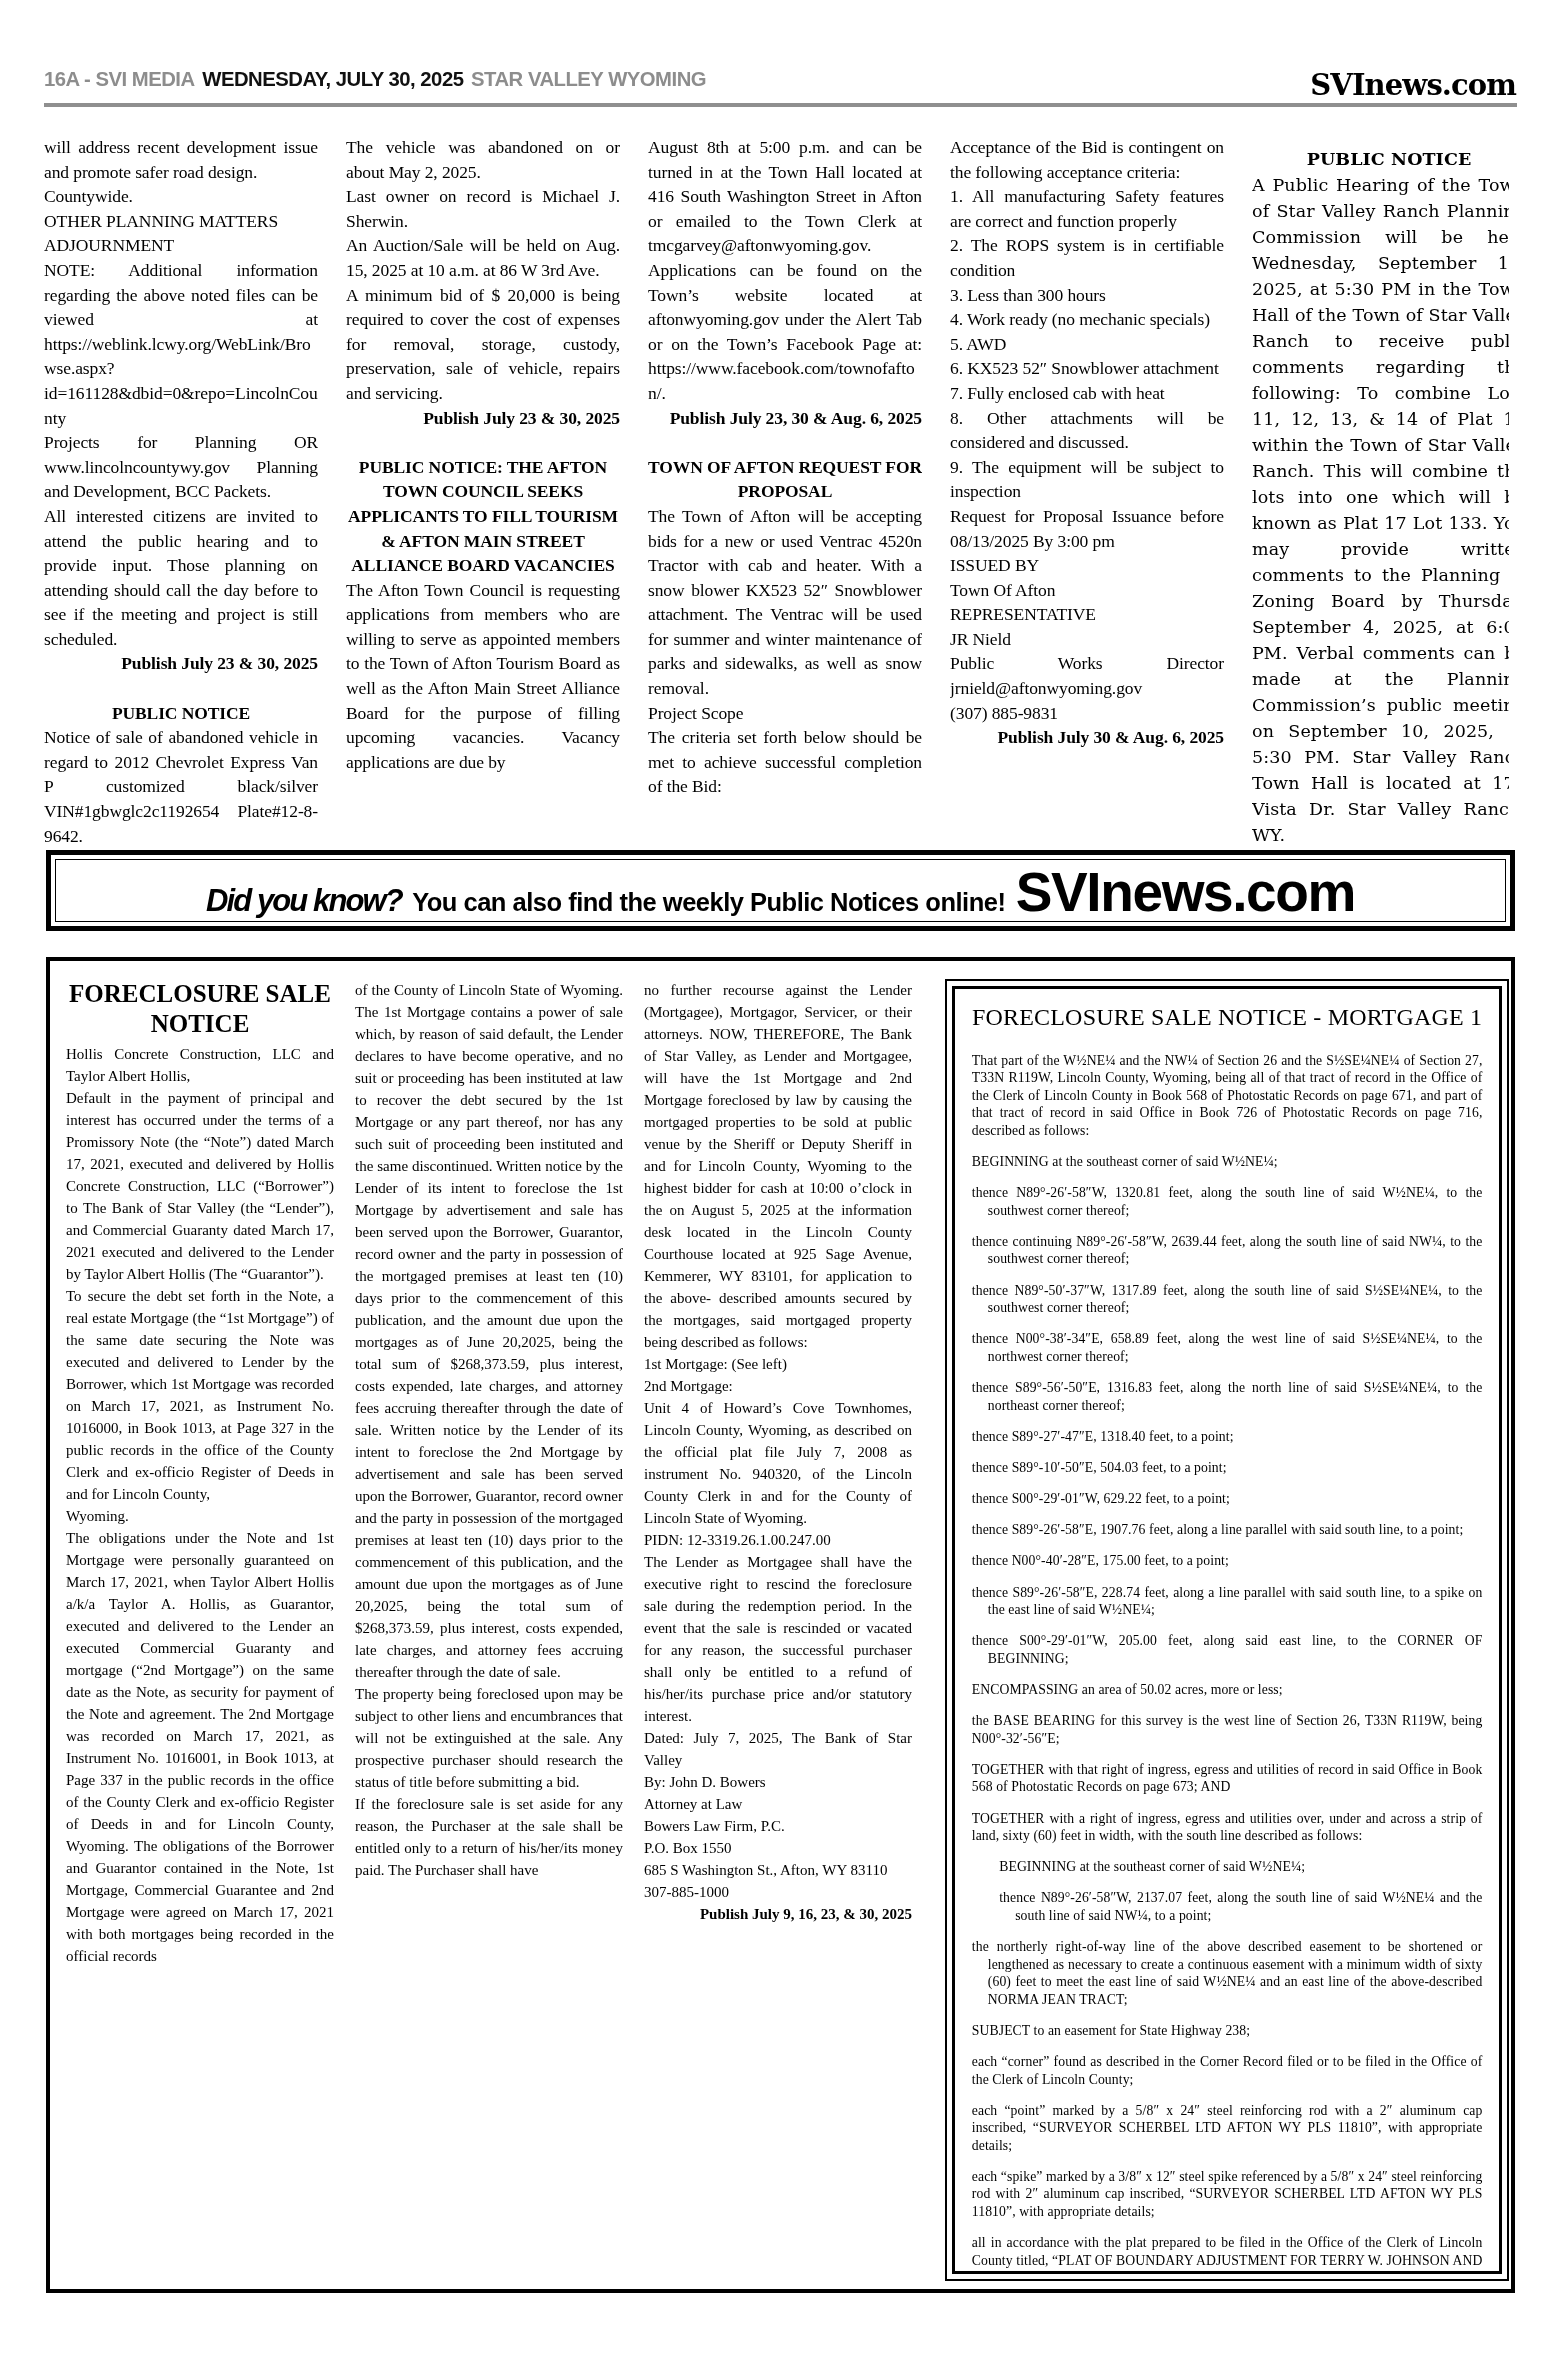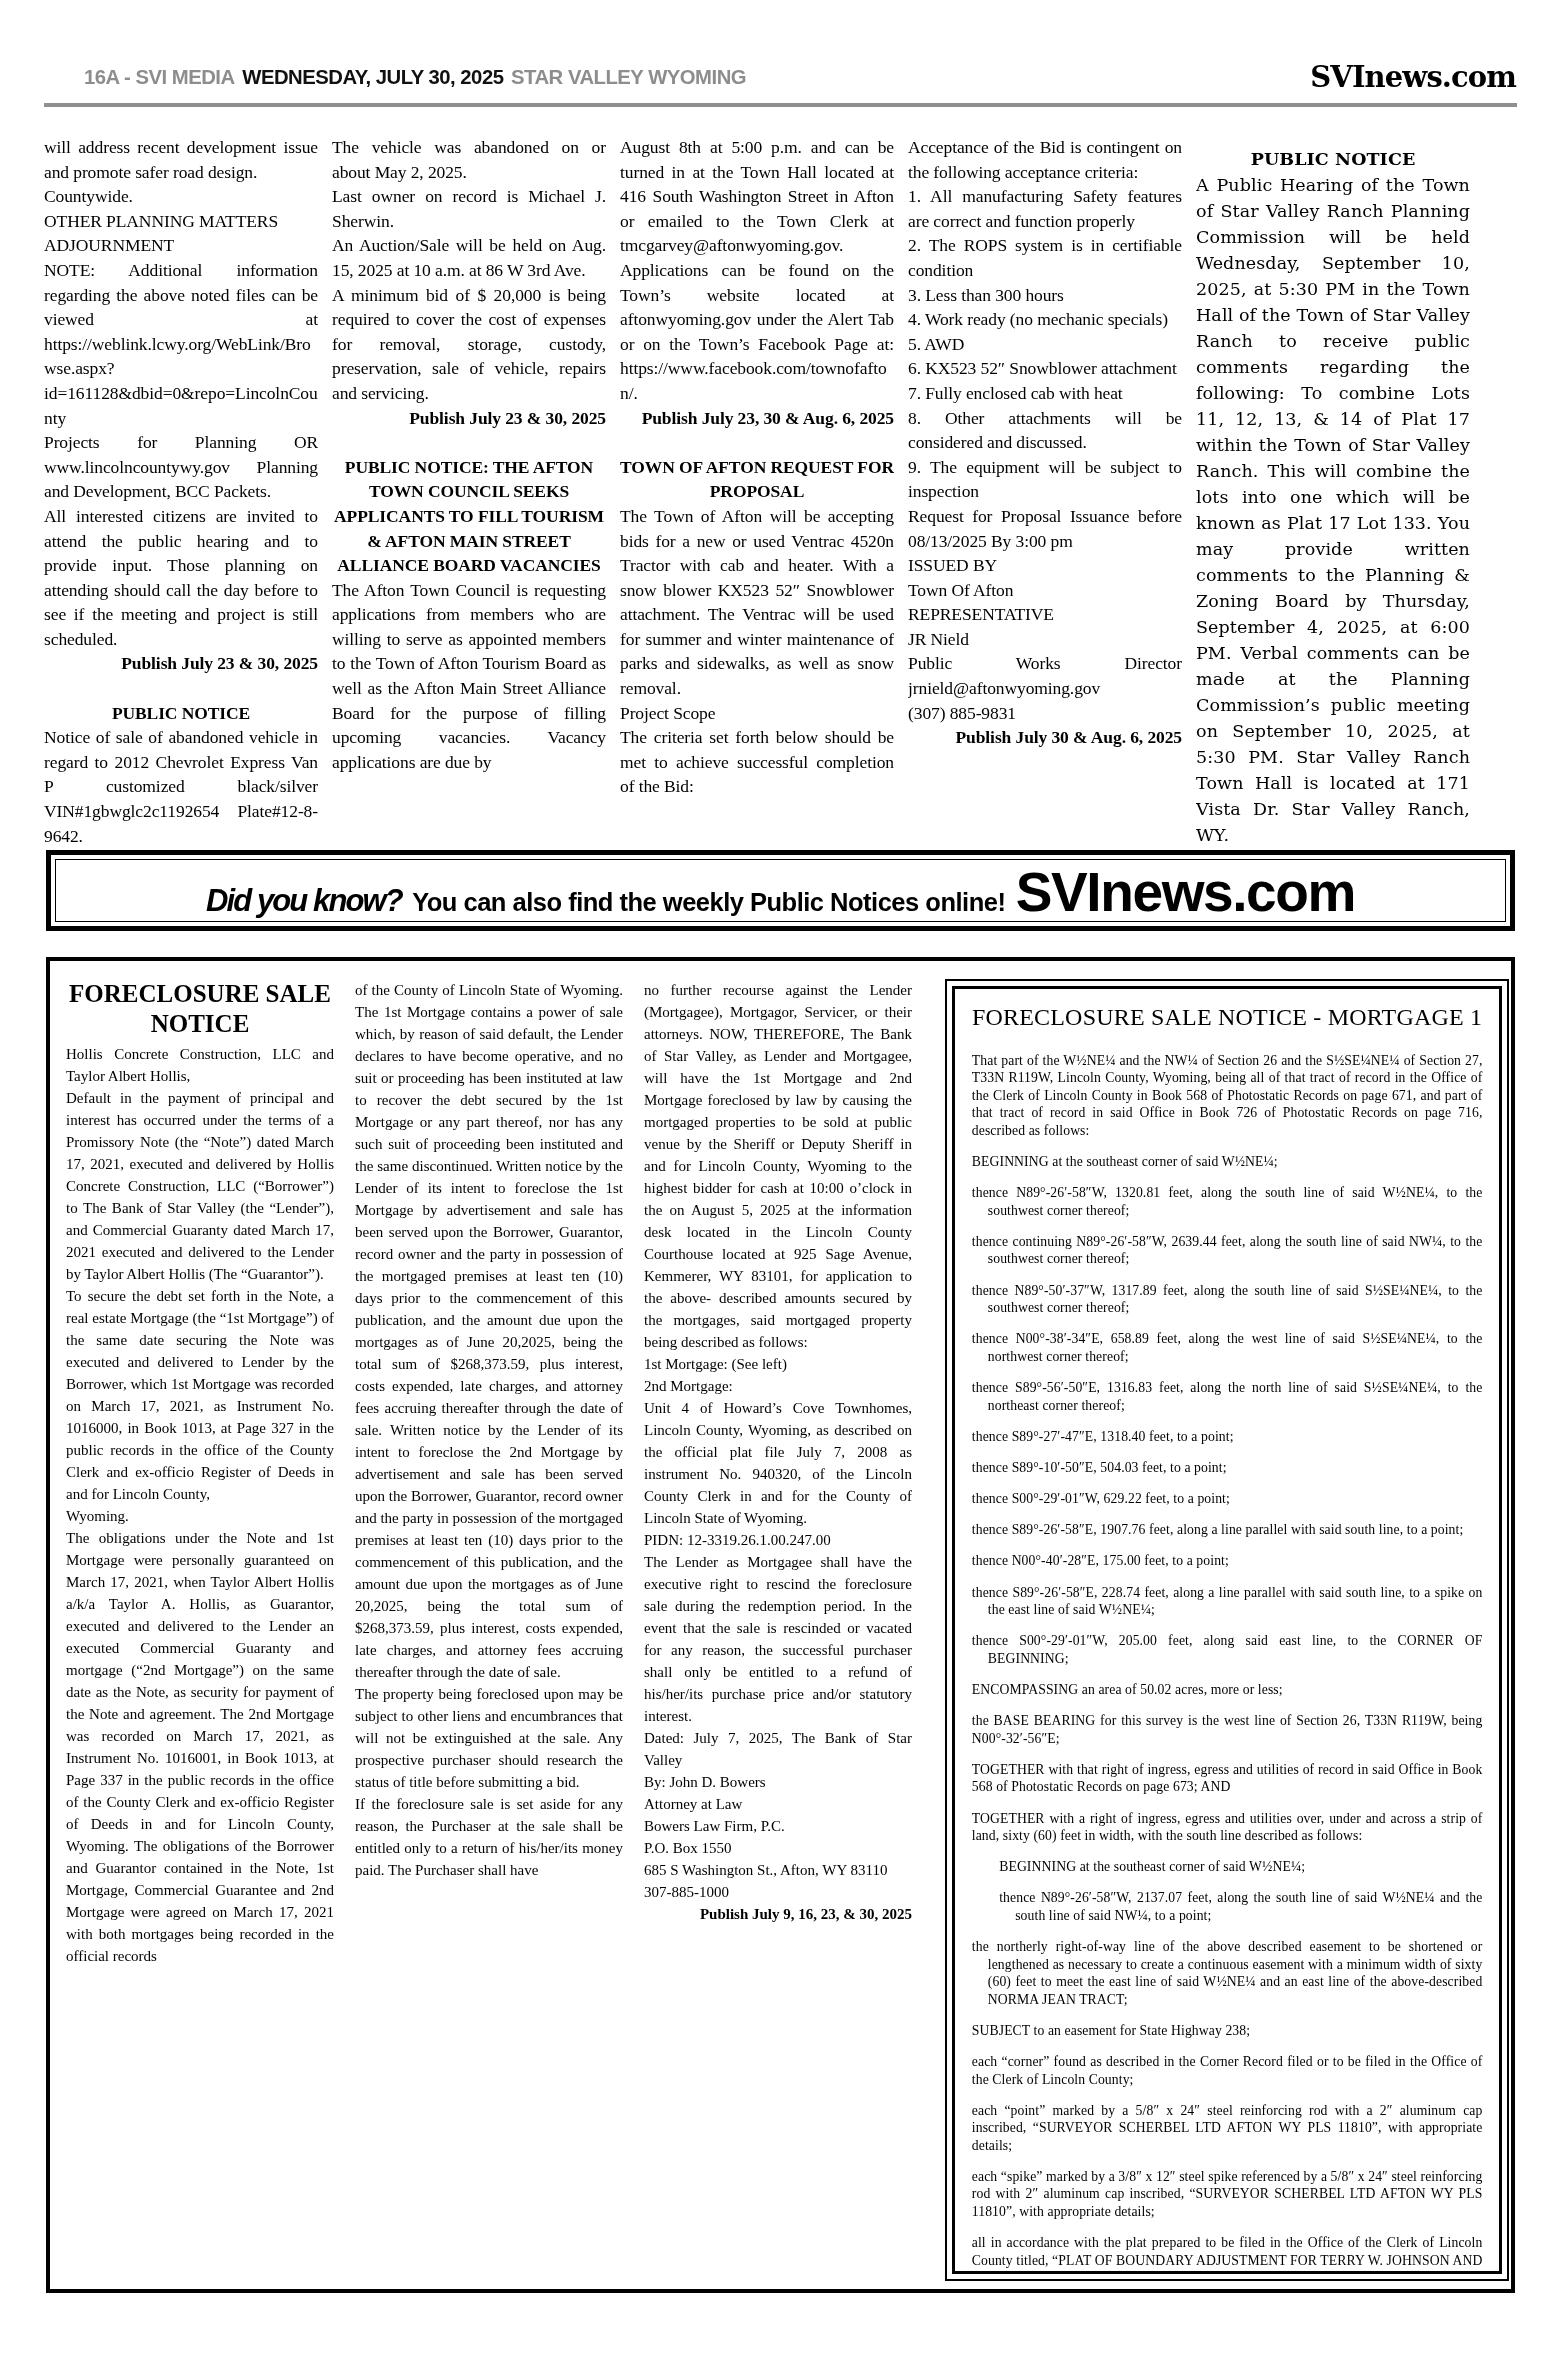--- a/index.html
+++ b/index.html
@@ -2,33 +2,33 @@
 <html style="font-size:7.6px"><head>
 <meta charset="utf-8">
 <style>
   html,body{margin:0;padding:0;}
   body{
     width:1561px;height:2413px;position:relative;background:#ffffff;color:#000;
     font-family:"Liberation Serif",serif;overflow:hidden;
   }
   
   .pheader{
-    position:absolute;left:44px;right:45px;top:60px;
-    display:flex;justify-content:space-between;align-items:center;
-    font-family:"Liberation Sans",sans-serif;white-space:nowrap;margin-left:40px;
+    position:absolute;left:44px;right:45px;top:68px;
+    display:flex;justify-content:space-between;align-items:flex-start;
+    font-family:"Liberation Sans",sans-serif;white-space:nowrap;
   }
   .h-left{display:flex;gap:7.6px;align-items:baseline;font-size:20.3px;font-weight:700;letter-spacing:-0.5px;}
   .h-label,.h-region{color:#8d8d8d;}
   .h-date{color:#111;}
   .h-site{font-family:"DejaVu Serif",serif;font-weight:700;font-size:29px;letter-spacing:-0.9px;}
   .h-rule{position:absolute;left:44px;right:44px;top:103px;height:4.3px;background:#8f8f8f;}
   
   .top-cols{
     position:absolute;left:44px;top:135px;width:1465px;height:711px;
-    display:flex;gap:14px;overflow:hidden;
+    display:flex;gap:28px;overflow:hidden;
   }
   .tcol{
     flex:0 0 274px;width:274px;font-size:17.5px;line-height:24.6px;text-align:justify;
     letter-spacing:-0.1px;overflow-wrap:anywhere;overflow:hidden;
   }
   .tcol.wide{
     font-family:"DejaVu Serif",serif;font-size:17.5px;line-height:26px;
     letter-spacing:0.1px;padding-top:11.4px;
   }
   .blk{margin:0;}

